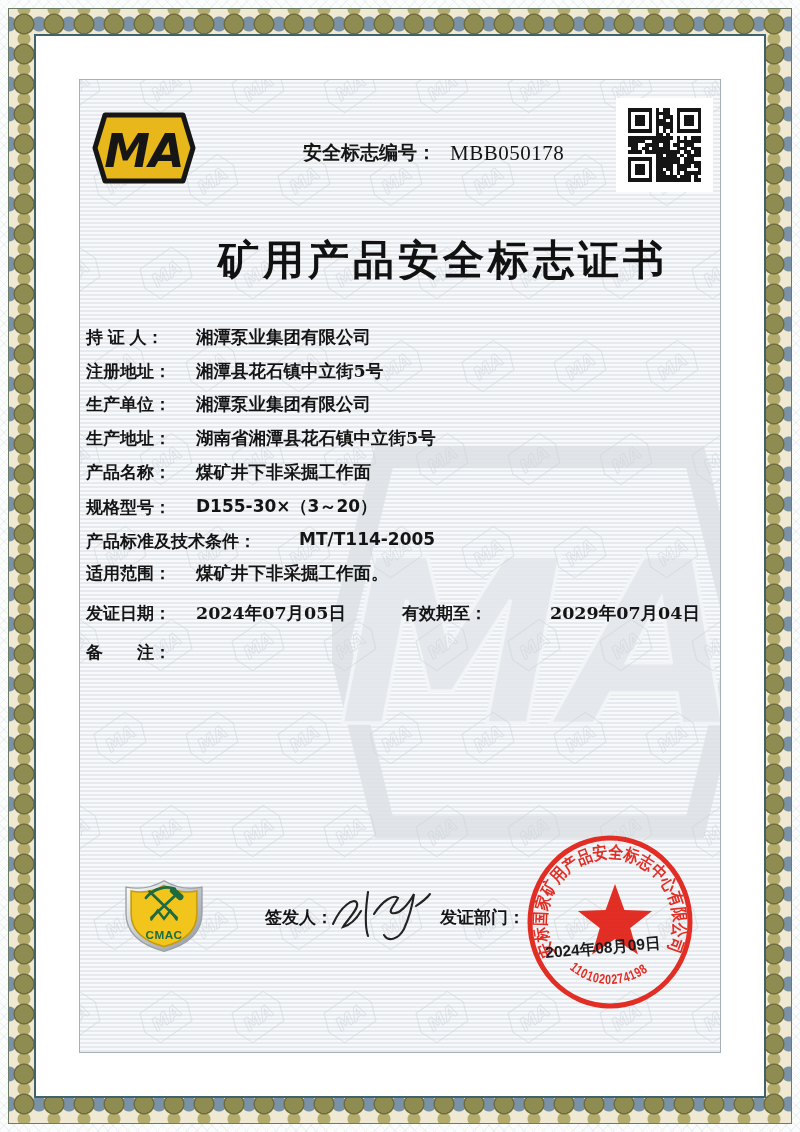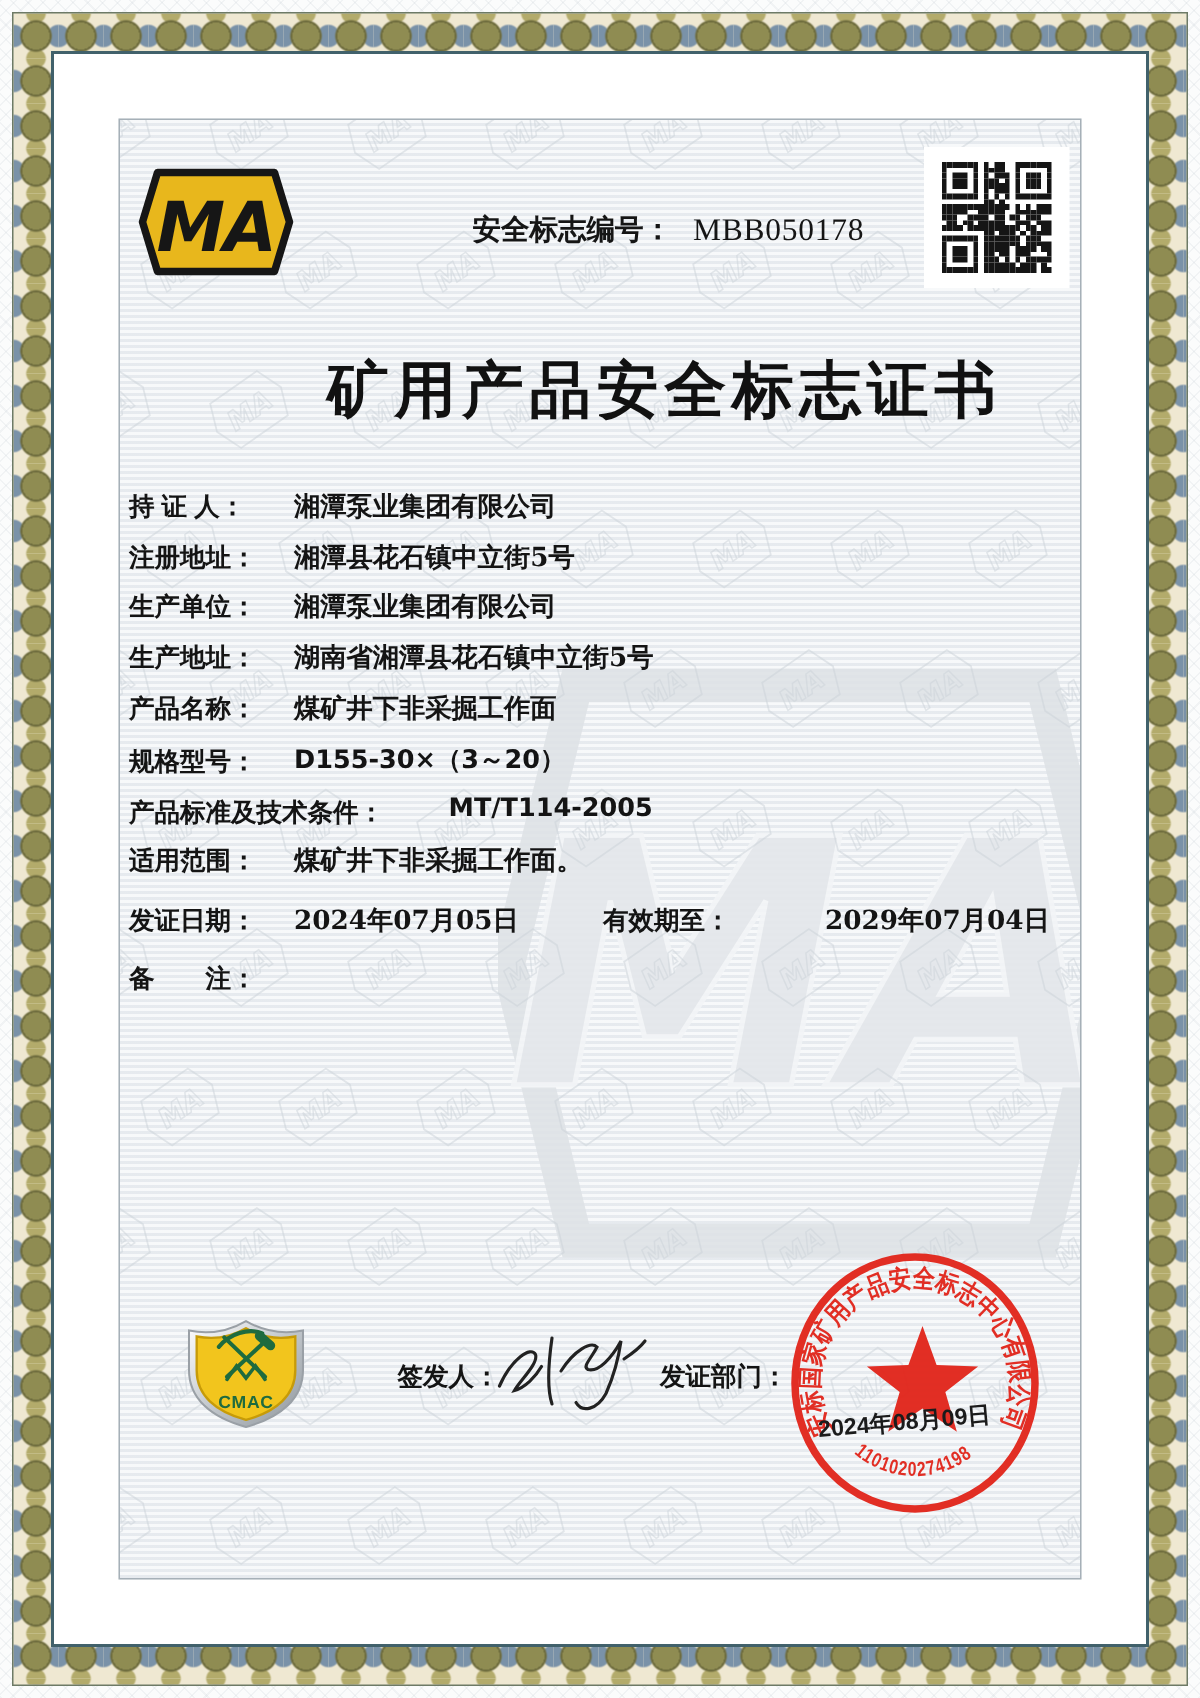--- a/index.html
+++ b/index.html
@@ -18,21 +18,21 @@
            radial-gradient(circle at 15px 30px, #b3ab6b 0 6px, rgba(0,0,0,0) 7px);
          background-size:30px 30px;}
   .panel{position:absolute;inset:34px;background:#ffffff;border:2px solid #41616b;}
   .content{position:absolute;inset:43px;background:#eef1f4;border:1px solid #a6b0b8;overflow:hidden;
            background-image:repeating-linear-gradient(180deg, rgba(255,255,255,.55) 0 2px, rgba(221,226,232,.45) 2px 4px);}
   .watermarks{position:absolute;inset:0;}
   .wm-tile{position:absolute;transform:rotate(-35deg);opacity:.5;}
   .wm-big{position:absolute;left:252px;top:352px;opacity:.9;}
   .fg{position:absolute;inset:0;z-index:3;}
   .logo{position:absolute;left:92px;top:112px;}
-  .certno{position:absolute;left:303px;top:139px;height:28px;display:flex;align-items:center;gap:14px;margin-left:12px;}
+  .certno{position:absolute;left:303px;top:139px;height:28px;display:flex;align-items:center;gap:14px;}
   .certno .lab{font-size:19px;font-weight:600;color:#151515;}
   .certno .val{font-family:"Liberation Serif","DejaVu Serif",serif;font-size:21px;color:#151515;letter-spacing:.5px;}
   .qr{position:absolute;left:616px;top:98px;width:97px;height:94px;background:#ffffff;
       display:flex;align-items:center;justify-content:center;}
   .qr-grid{display:grid;grid-template-columns:repeat(21,3.5px);grid-auto-rows:3.5px;}
   .qm{width:3.5px;height:3.5px;}
   .qm.on{background:#151515;}
   .title{position:absolute;left:0;top:233px;width:100%;text-align:center;
          font-family:"Liberation Serif","DejaVu Serif",serif;font-size:41px;font-weight:900;
          letter-spacing:4px;color:#111;margin-left:43px;}

